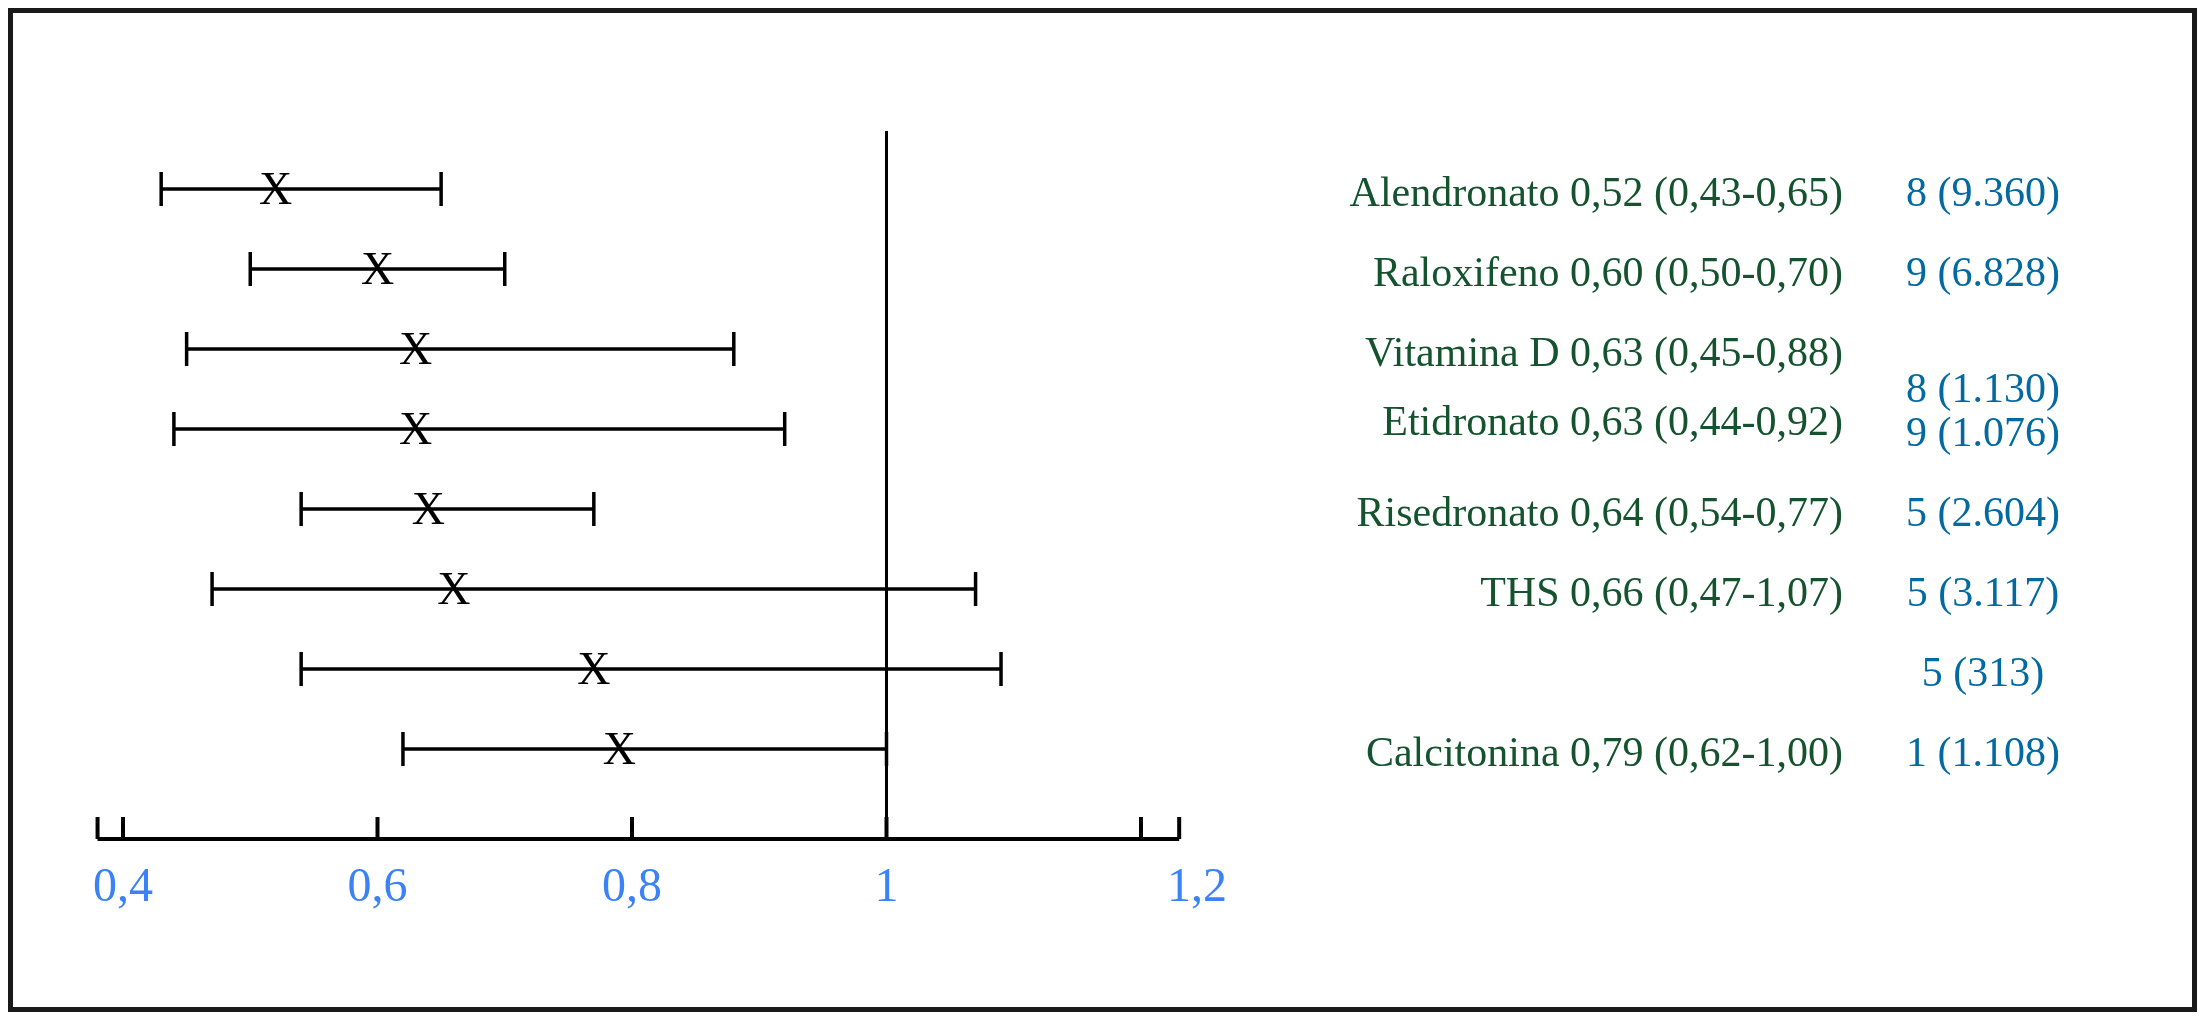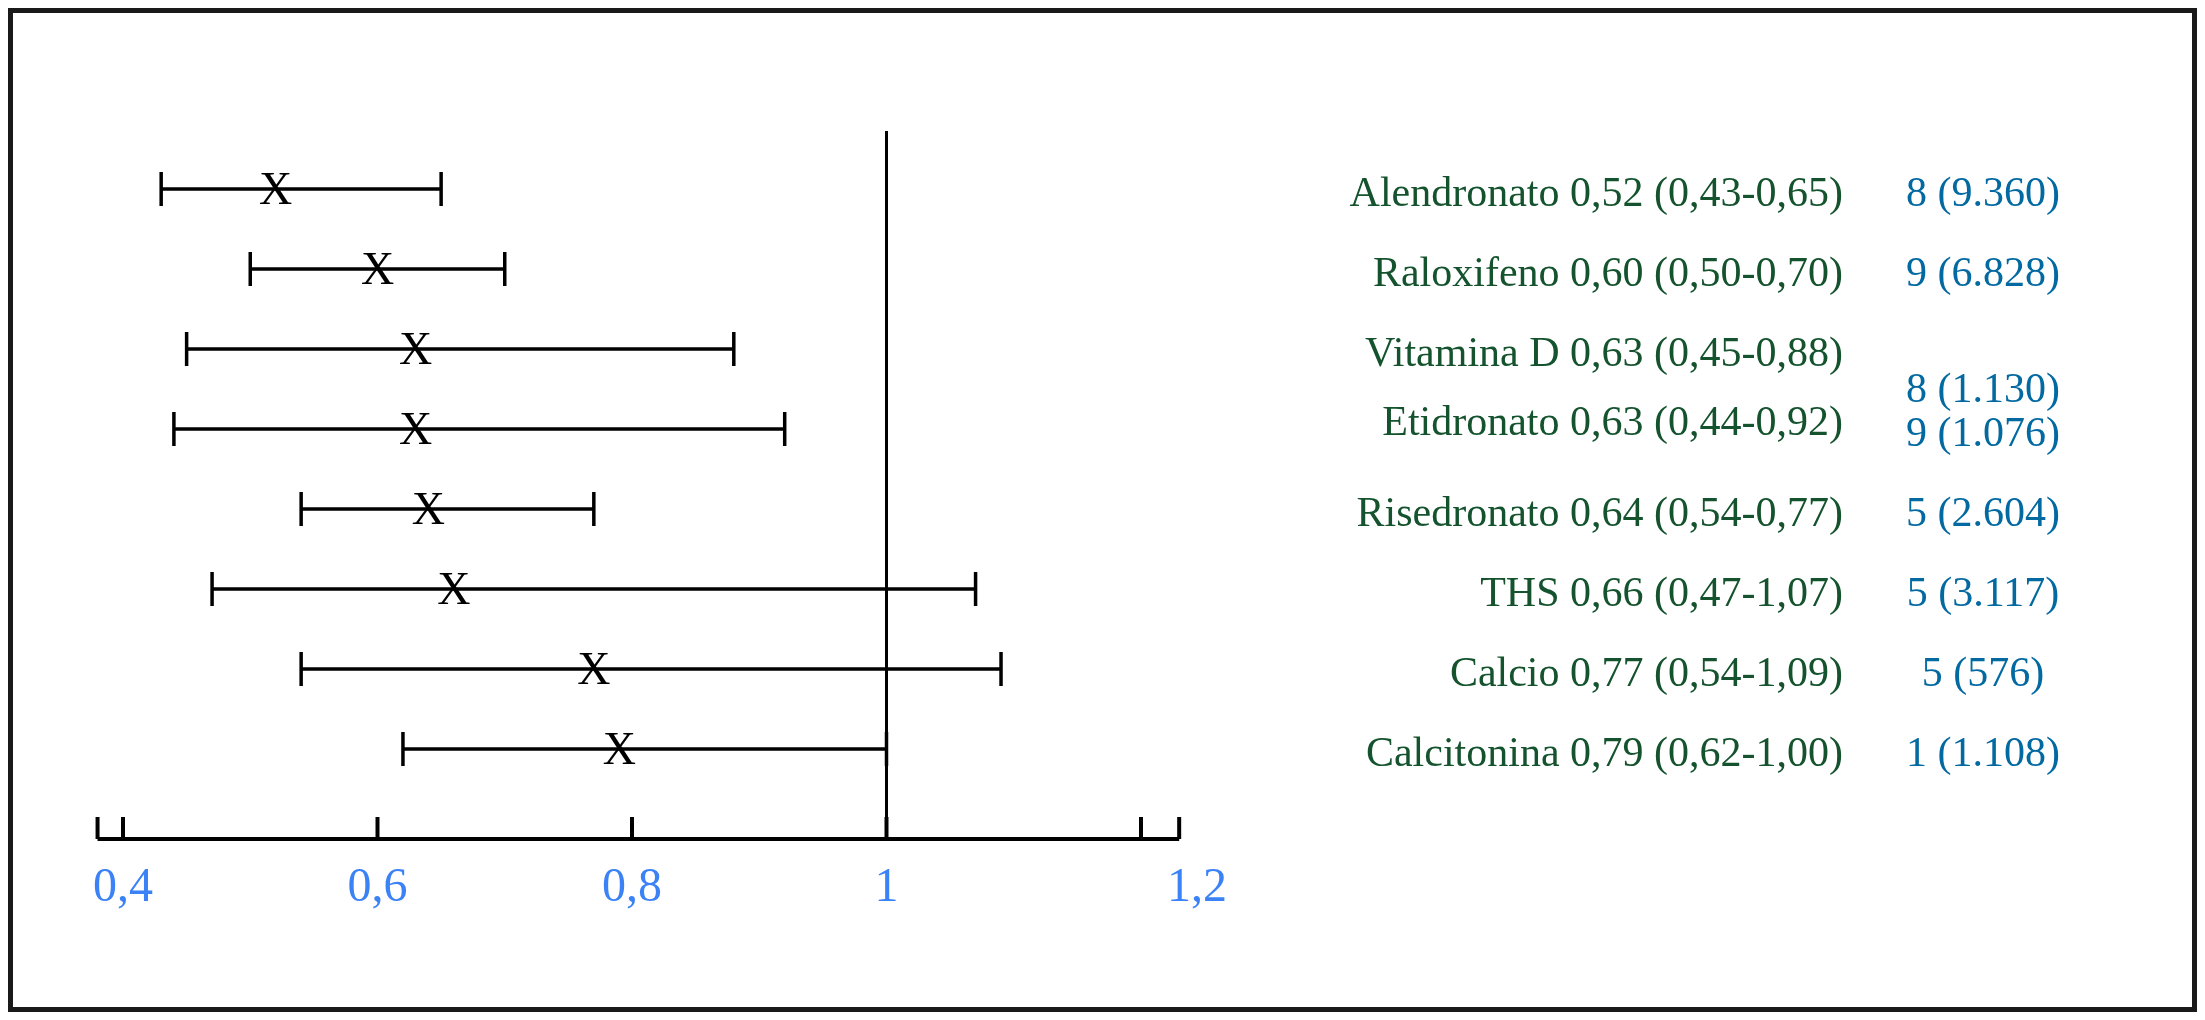--- a/index.html
+++ b/index.html
@@ -153,32 +153,31 @@
     </div>
 
     <div class="labels-col">
 
       <div class="row-label" style="top:155px;">Alendronato 0,52 (0,43-0,65)</div>
       <div class="row-label" style="top:235px;">Raloxifeno 0,60 (0,50-0,70)</div>
       <div class="row-label" style="top:315px;">Vitamina D 0,63 (0,45-0,88)</div>
       <div class="row-label" style="top:384px;">Etidronato 0,63 (0,44-0,92)</div>
       <div class="row-label" style="top:475px;">Risedronato 0,64 (0,54-0,77)</div>
       <div class="row-label" style="top:555px;">THS 0,66 (0,47-1,07)</div>
-      <div class="row-label" style="top:635px;">Calcio 0,77 (0,54-1,09)</div>
       <div class="row-label" style="top:715px;">Calcitonina 0,79 (0,62-1,00)</div>
     </div>
 
     <div class="counts-col">
       <div class="row-count" style="top:155px;">8 (9.360)</div>
       <div class="row-count" style="top:235px;">9 (6.828)</div>
       <div class="row-count" style="top:315px;margin-top:36px;">8 (1.130)</div>
       <div class="row-count" style="top:395px;">9 (1.076)</div>
       <div class="row-count" style="top:475px;">5 (2.604)</div>
       <div class="row-count" style="top:555px;">5 (3.117)</div>
-      <div class="row-count" style="top:635px;">5 (576)</div>
+      <div class="row-count" style="top:635px;">5 (313)</div>
       <div class="row-count" style="top:715px;">1 (1.108)</div>
     </div>
 
     <div id="axis-labels">
         <div class="axis-tick-label" style="left: 110px; top: 844px;">0,4</div>
         <div class="axis-tick-label" style="left: 364.5px; top: 844px;">0,6</div>
         <div class="axis-tick-label" style="left: 619px; top: 844px;">0,8</div>
         <div class="axis-tick-label" style="left: 873.5px; top: 844px;">1</div>
         <div class="axis-tick-label" style="left: 1184px; top: 844px; text-align: center;">1,2</div>
       </div>

